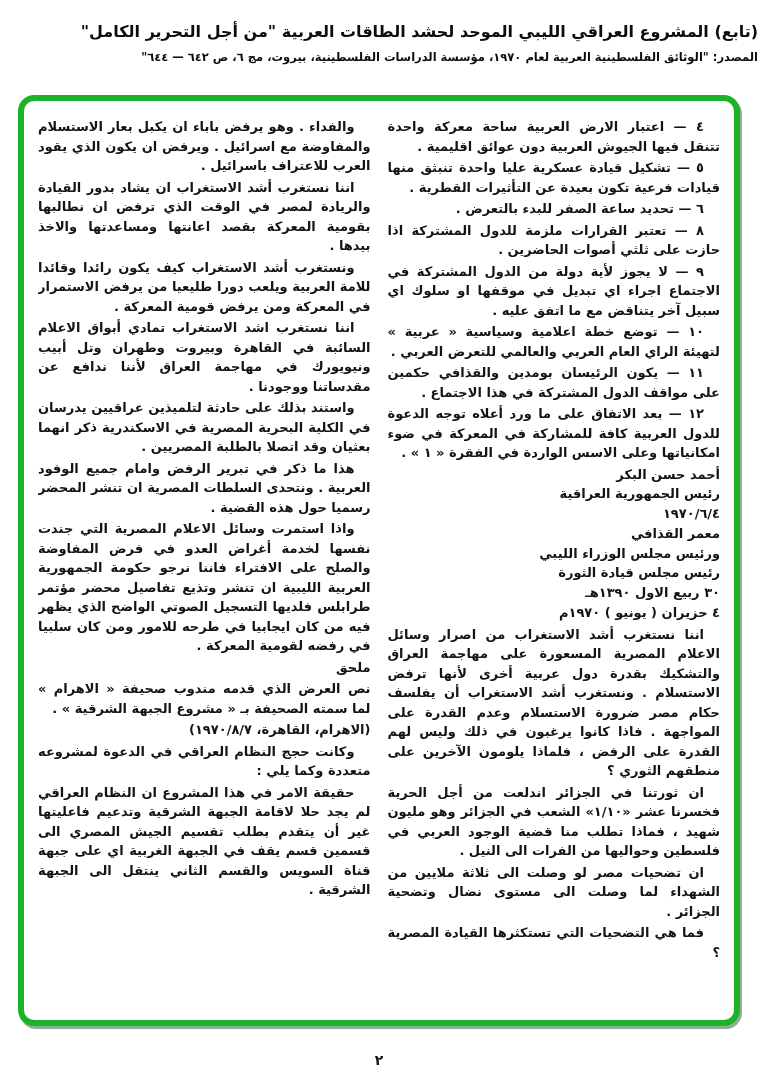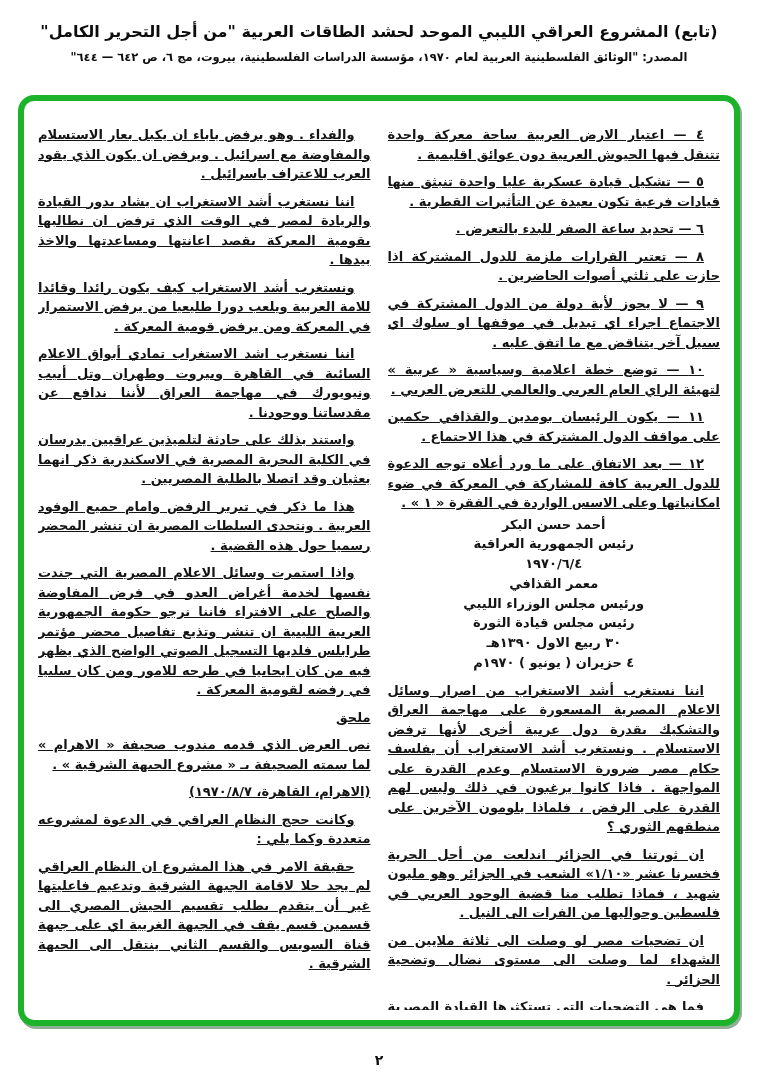--- a/index.html
+++ b/index.html
@@ -17,21 +17,21 @@
     width: 758px;
     height: 1078px;
     background: #ffffff;
     color: #111111;
   }
   .header {
     position: absolute;
     top: 22px;
     left: 0;
     width: 758px;
-    text-align: center;
+    text-align: right;
     direction: rtl;
   }
   .title {
     font-size: 16px;
     font-weight: bold;
     letter-spacing: 0;
     color: #0d0d0d;
     line-height: 1.3;
   }
   .source {
@@ -63,26 +63,25 @@
   .col {
     flex: 1 1 0;
     text-align: justify;
     font-size: 13px;
     line-height: 1.5;
     font-weight: bold;
     color: #141414;
     overflow: hidden;
   }
   .col p {
-    margin: 8px 0 2px 0;
+    margin: 0 0 2px 0;
     text-indent: 16px;
-    text-decoration: underline;
   }
   .sig-block {
-    text-align: center;
+    text-align: right;
     margin: 2px 0 2px 0;
   }
   .sig-block div {
     line-height: 1.52;
   }
   .annex-heading {
     margin: 2px 0 0 0;
     text-indent: 0 !important;
     font-weight: bold;
   }

